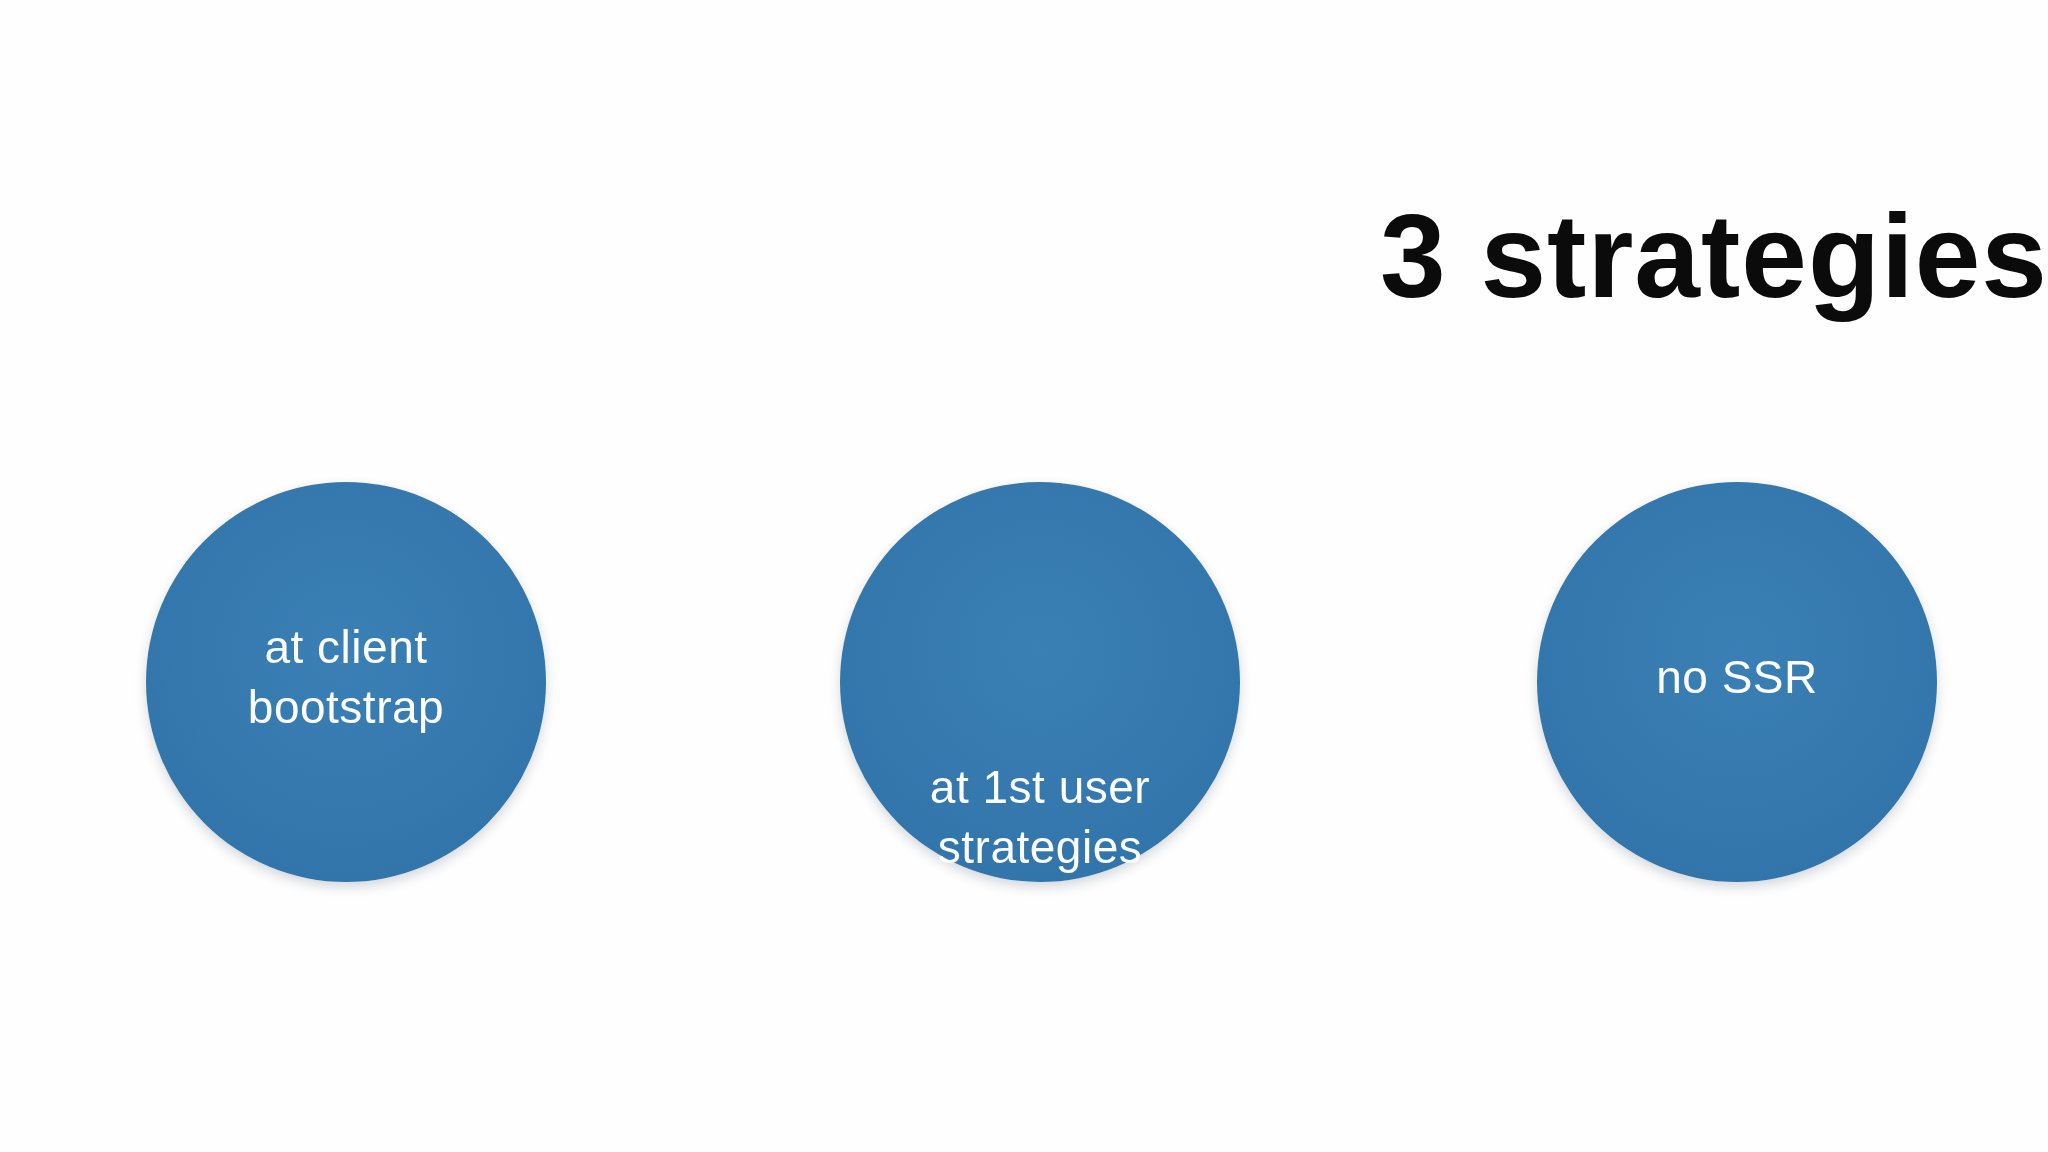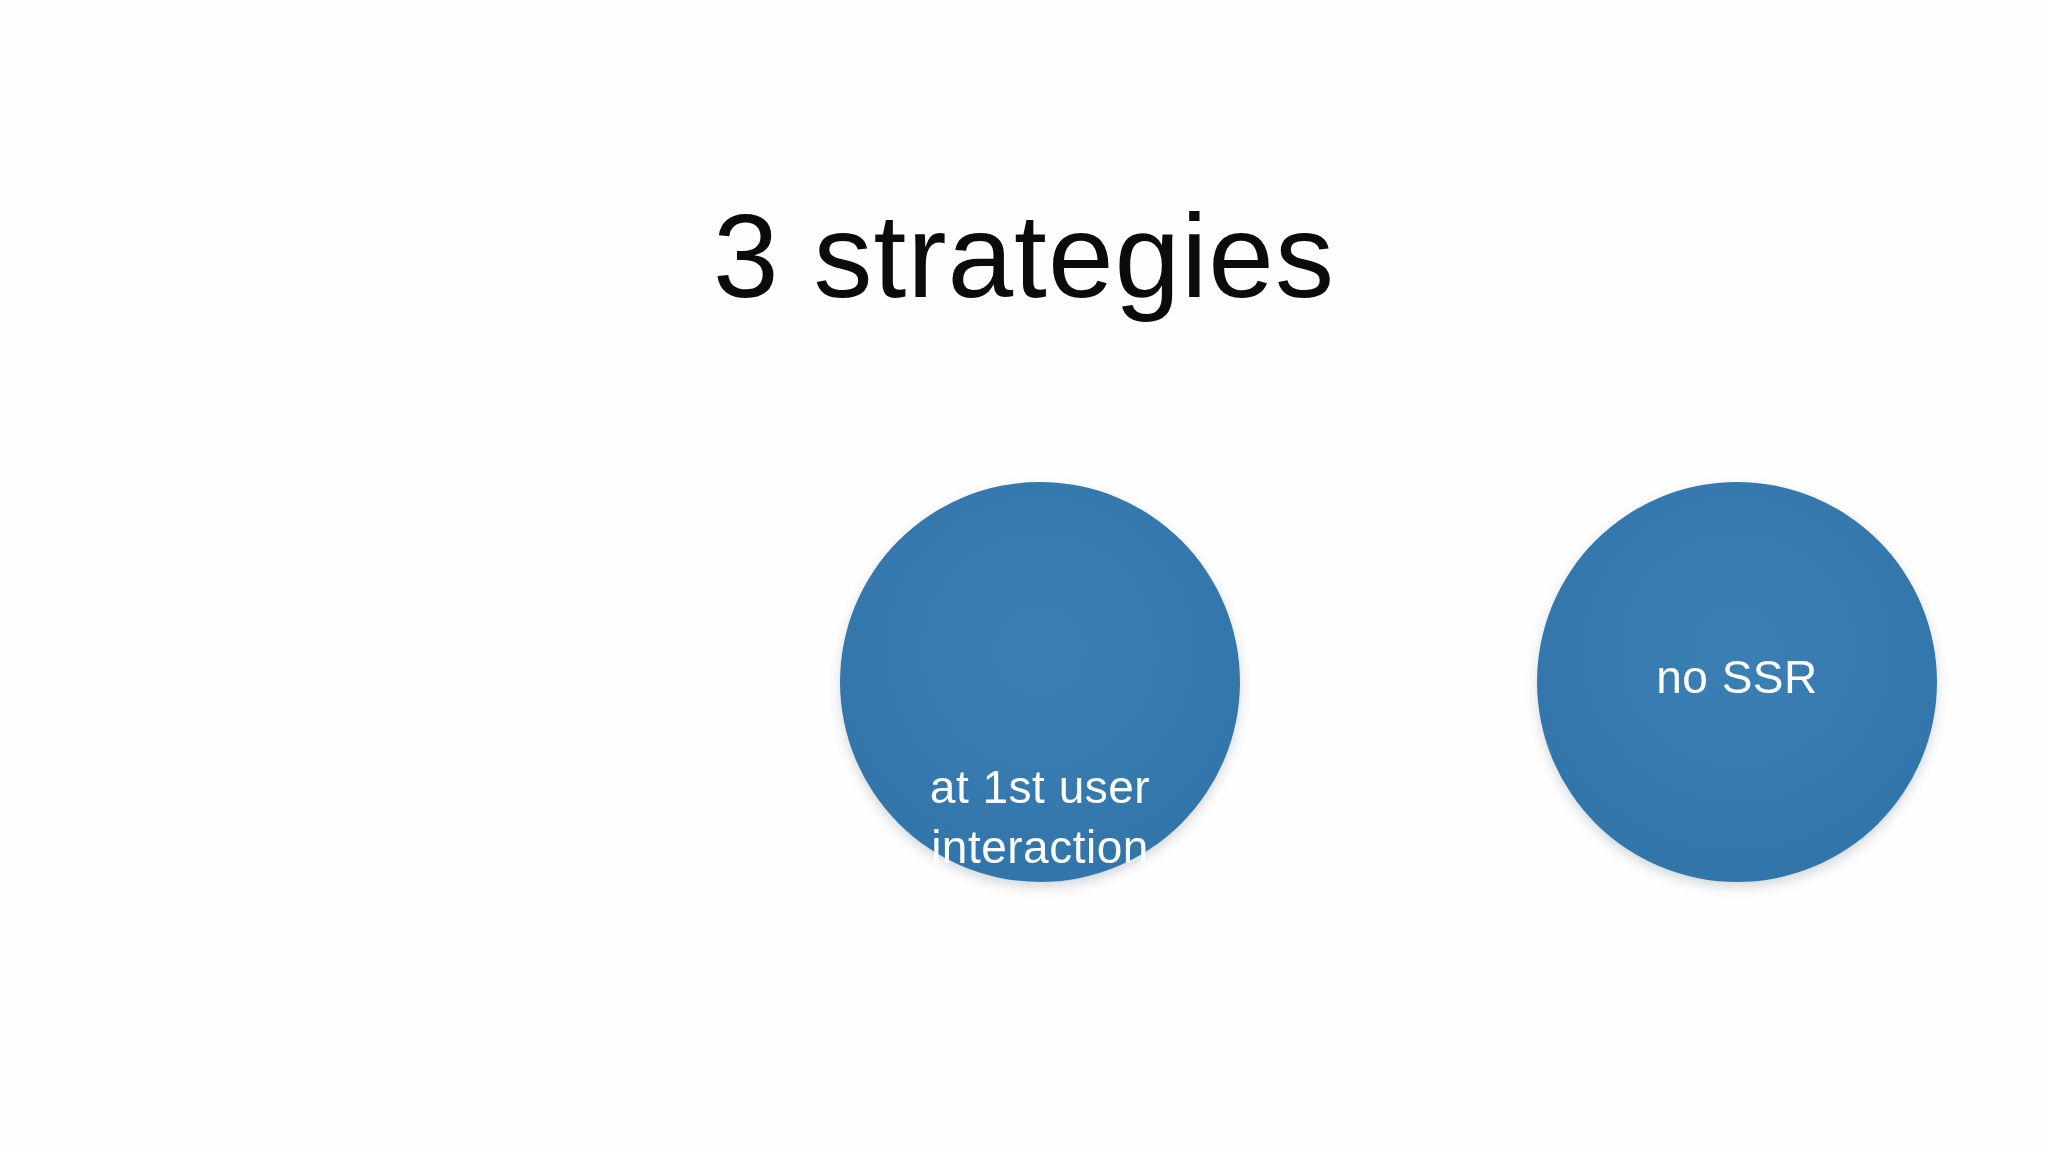--- a/index.html
+++ b/index.html
@@ -17,23 +17,23 @@
   .slide {
     position: absolute;
     inset: 0;
   }
   .title {
     position: absolute;
     top: 197px;
     left: 0;
     width: 100%;
     margin: 0;
-    text-align: center;
+    text-align: right;
     font-size: 118px;
-    font-weight: 400;
+    font-weight: 700;
     line-height: 1;
     letter-spacing: 1px;
     color: #0b0b0b;
   }
   .circle {
     position: absolute;
     top: 482px;
     width: 400px;
     height: 400px;
     border-radius: 50%;
@@ -57,25 +57,31 @@
   }
   .label-line { display: block; }
 </style>
 </head>
 <body style="background: rgb(254, 254, 254);">
 
 <div class="slide">
 
   <h1 class="title">3 strategies</h1>
 
+  <div class="circle circle-1">
+    <div class="label">
+      <span class="label-line">at client</span>
+      <span class="label-line">bootstrap</span>
+    </div>
+  </div>
 
   <div class="circle circle-2">
     <div class="label">
       <span class="label-line">at 1st user</span>
-      <span class="label-line">interaction</span>
+      <span class="label-line">strategies</span>
     </div>
   </div>
 
   <div class="circle circle-3">
     <div class="label">
       <span class="label-line">no SSR</span>
     </div>
   </div>
 
 </div>

